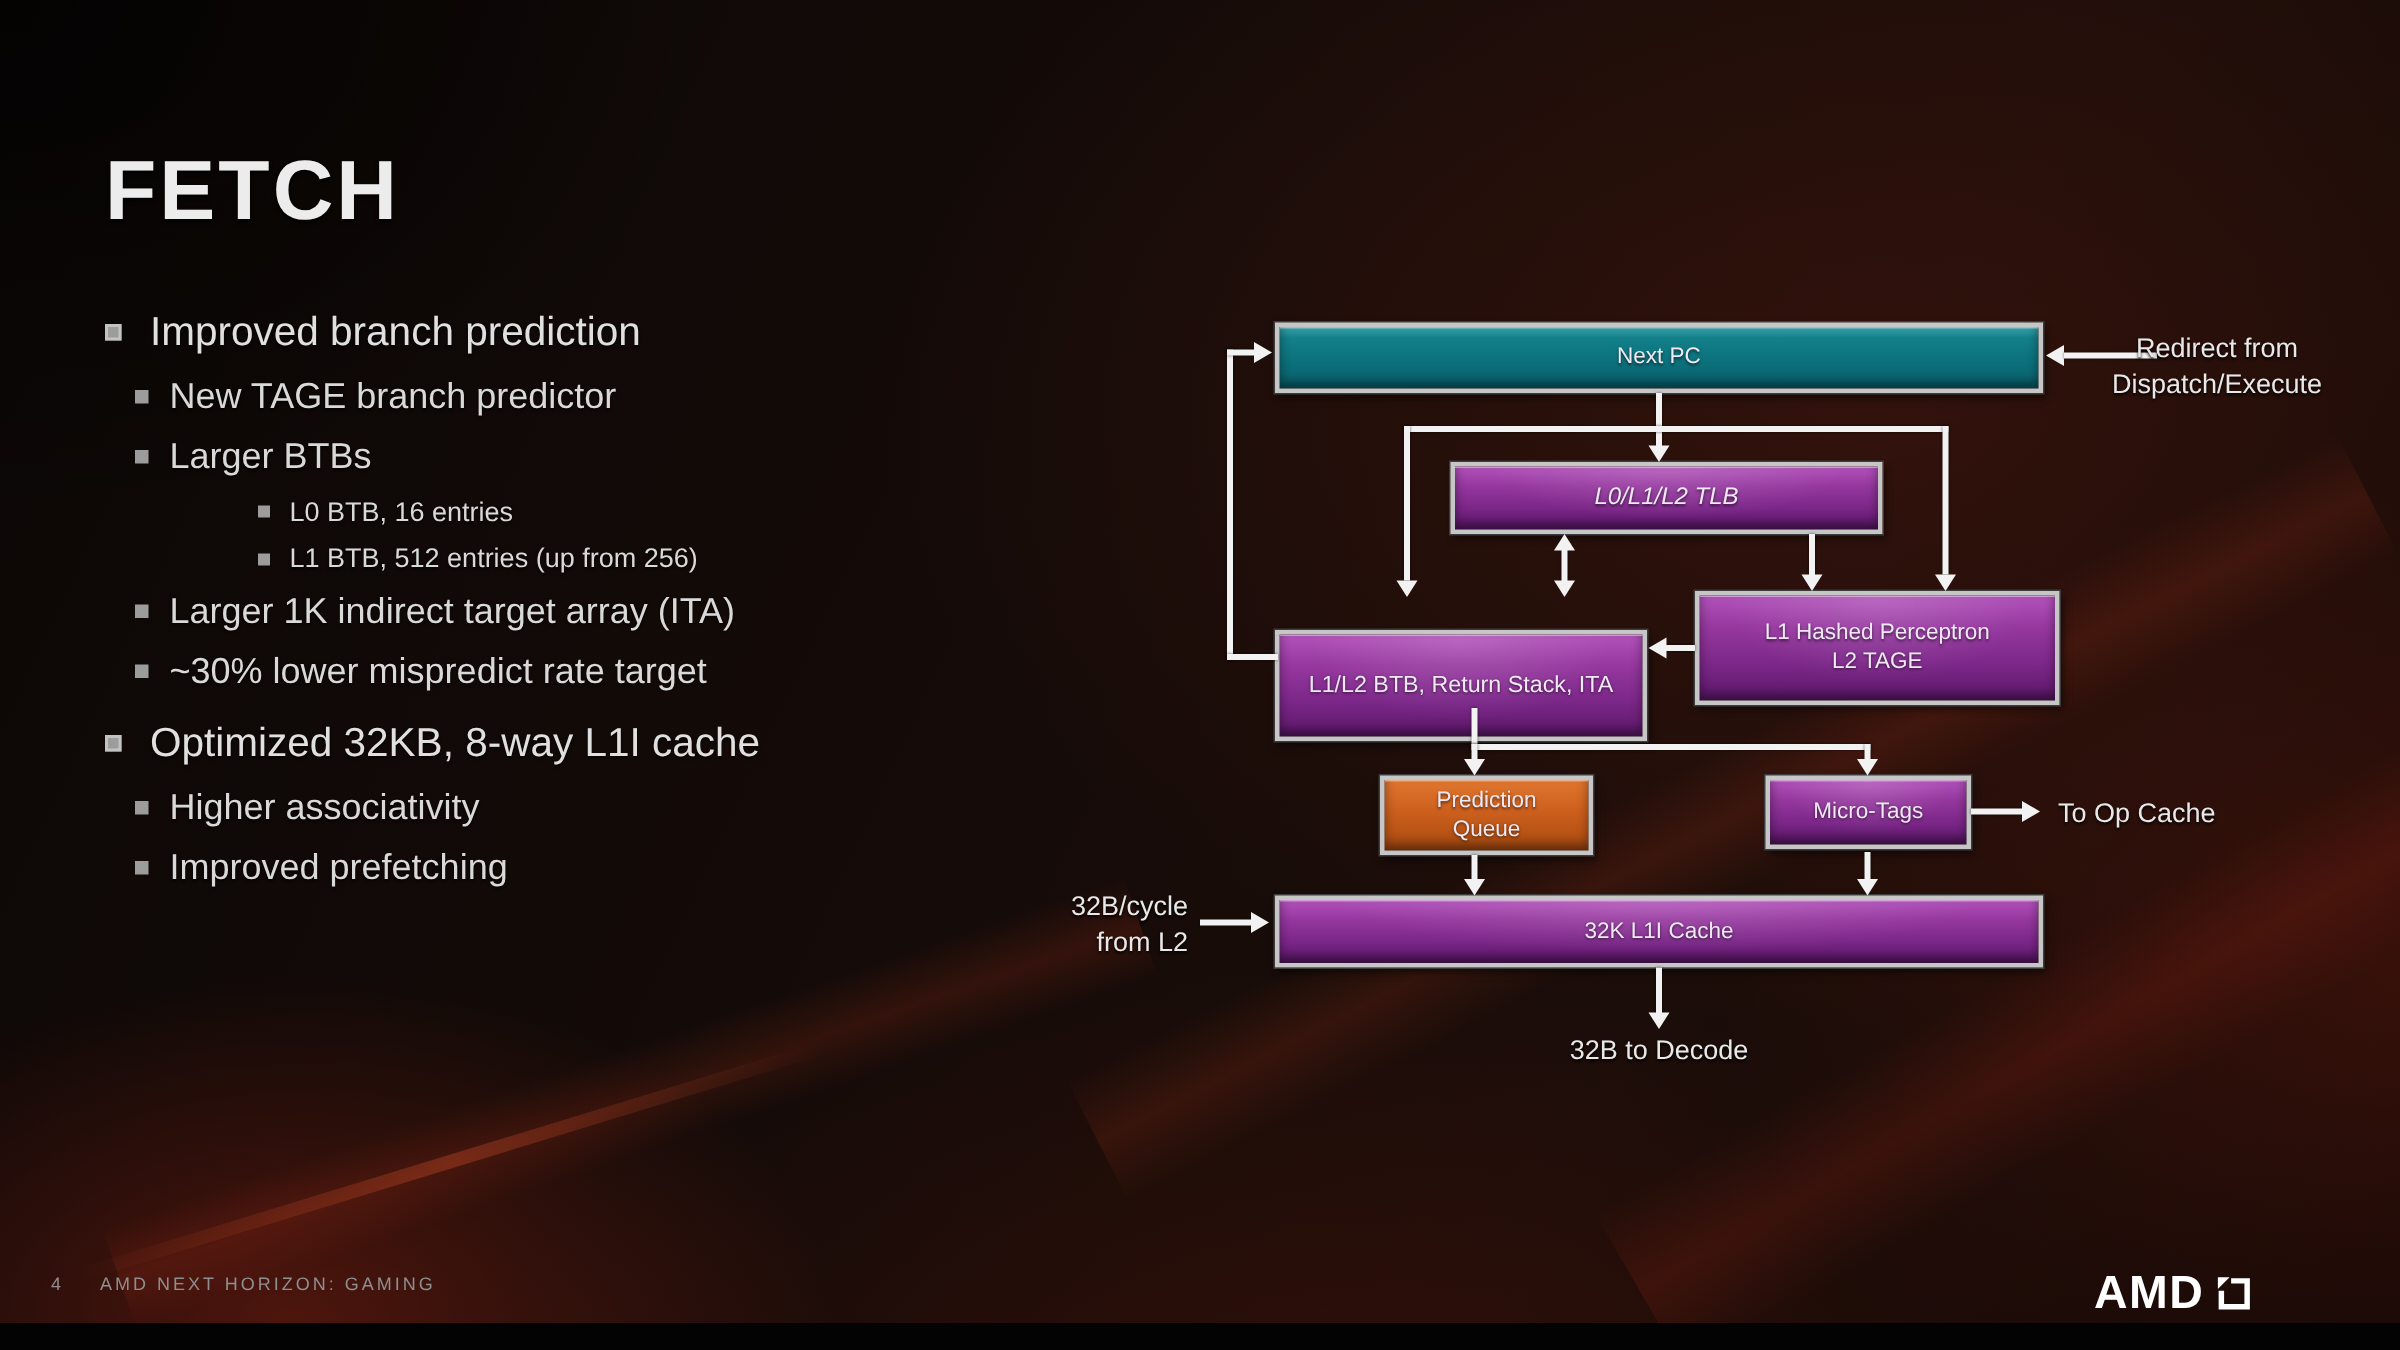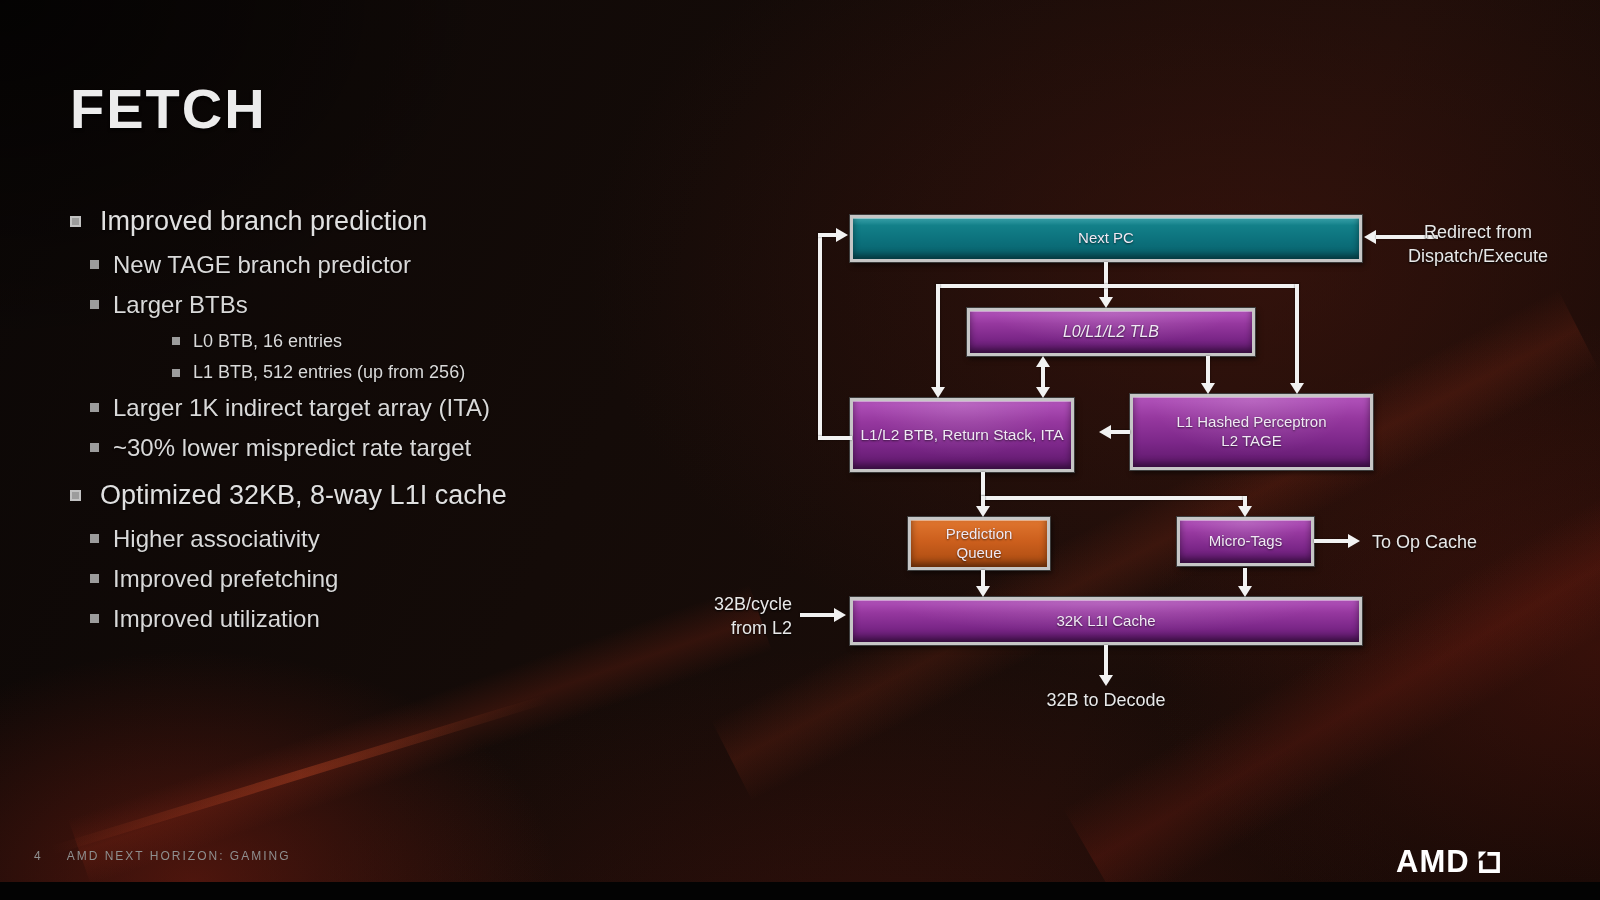--- a/index.html
+++ b/index.html
@@ -17,21 +17,21 @@
       background:linear-gradient(to bottom,transparent,rgba(190,60,30,.16),transparent);}
   .s2{left:60px;top:700px;width:720px;height:70px;transform:rotate(-19deg);
       background:linear-gradient(to bottom,transparent,rgba(160,45,24,.22),transparent);}
   .s3{left:40px;top:770px;width:520px;height:9px;transform:rotate(-17deg);
       background:linear-gradient(90deg,transparent,rgba(235,90,45,.30),transparent);}
   .s4{left:1050px;top:640px;width:640px;height:120px;transform:rotate(-30deg);
       background:linear-gradient(to bottom,transparent,rgba(140,35,20,.25),transparent);}
   .bottom-bar{position:absolute;left:0;bottom:0;width:100%;height:18px;background:#030303;}
 
   
-  .title{position:absolute;left:70px;top:76px;font-size:56px;font-weight:bold;
+  .title{position:absolute;left:70px;top:94px;font-size:56px;font-weight:bold;
          letter-spacing:2px;color:#ececec;text-shadow:0 2px 3px rgba(0,0,0,.8);}
   .bullets{position:absolute;left:70px;top:205px;width:600px;}
   .bullet{display:flex;align-items:center;color:#d9d9d9;line-height:1.25;
           text-shadow:0 1px 2px rgba(0,0,0,.7);}
   .bullet .marker{flex:0 0 auto;background:#9c9c9c;}
   .level1{font-size:27px;margin:0 0 11px 0;color:#e0e0e0;}
   .level1 .marker{width:11px;height:11px;margin-right:19px;box-shadow:inset 0 0 0 2px #c2c2c2;}
   .level1:not(:first-child){margin-top:16px;}
   .level2{font-size:24px;margin:0 0 10px 20px;}
   .level2 .marker{width:9px;height:9px;margin-right:14px;}
@@ -42,21 +42,21 @@
   .box{position:absolute;box-sizing:border-box;display:flex;flex-direction:column;
        align-items:center;justify-content:center;text-align:center;
        color:#f0e9f4;font-size:15px;line-height:1.25;border:3px solid #c6c6c6;
        text-shadow:0 1px 2px rgba(0,0,0,.6);
        box-shadow:0 0 0 1px #3c3c3c, inset 0 1px 0 rgba(255,255,255,.45),
                   inset 0 -4px 7px rgba(0,0,0,.45), 2px 3px 5px rgba(0,0,0,.55);}
   .teal{background:linear-gradient(180deg,#3aa3ab 0%,#138089 18%,#0c717c 55%,#085f6a 100%);}
   .purple{background:
        radial-gradient(ellipse at 50% 0%, rgba(255,255,255,.14), transparent 60%),
        linear-gradient(180deg,#b253bb 0%,#96389f 30%,#7c2789 65%,#5c1769 100%);}
-  .orange{background:linear-gradient(180deg,#e0762f 0%,#cc5f1d 45%,#a84a10 100%);}
+  .orange{background:linear-gradient(180deg,#e0762f 0%,#cc5f1d 45%,#a84a10 100%);margin-left:12px;}
   .cl{position:absolute;background:#f2f2f2;box-shadow:0 0 2px rgba(0,0,0,.6);}
   .ah{position:absolute;width:0;height:0;}
   .ah-down{border-left:7px solid transparent;border-right:7px solid transparent;border-top:11px solid #f2f2f2;}
   .ah-up{border-left:7px solid transparent;border-right:7px solid transparent;border-bottom:11px solid #f2f2f2;}
   .ah-left{border-top:7px solid transparent;border-bottom:7px solid transparent;border-right:12px solid #f2f2f2;}
   .ah-right{border-top:7px solid transparent;border-bottom:7px solid transparent;border-left:12px solid #f2f2f2;}
   .dlabel{position:absolute;color:#e8e8e8;font-size:18px;line-height:24px;
           text-shadow:0 1px 2px #000;}
 
   
@@ -113,35 +113,31 @@
         <span>Optimized 32KB, 8-way L1I cache</span>
       </div>
       <div class="bullet level2">
         <span class="marker"></span>
         <span>Higher associativity</span>
       </div>
       <div class="bullet level2">
         <span class="marker"></span>
         <span>Improved prefetching</span>
       </div>
-      <div class="bullet level2">
-        <span class="marker"></span>
-        <span>Improved utilization</span>
-      </div>
     </div>
 
   <div>
 
     <div class="box teal" style="left:850px;top:215px;width:512px;height:47px;align-items:center;">
       <span>Next PC</span>
     </div>
     <div class="box purple" style="left:967px;top:308px;width:288px;height:48px;font-size:16px;font-style:italic;">
       <span>L0/L1/L2 TLB</span>
     </div>
-    <div class="box purple" style="left:850px;top:398px;width:224px;height:74px;font-size:15.5px;">
+    <div class="box purple" style="left:850px;top:420px;width:248px;height:74px;font-size:15.5px;">
       <span>L1/L2 BTB, Return Stack, ITA</span>
     </div>
     <div class="box purple" style="left:1130px;top:394px;width:243px;height:76px;">
       <span>L1 Hashed Perceptron</span>
       <span>L2 TAGE</span>
     </div>
     <div class="box orange" style="left:908px;top:517px;width:142px;height:53px;">
       <span>Prediction</span>
       <span>Queue</span>
     </div>

